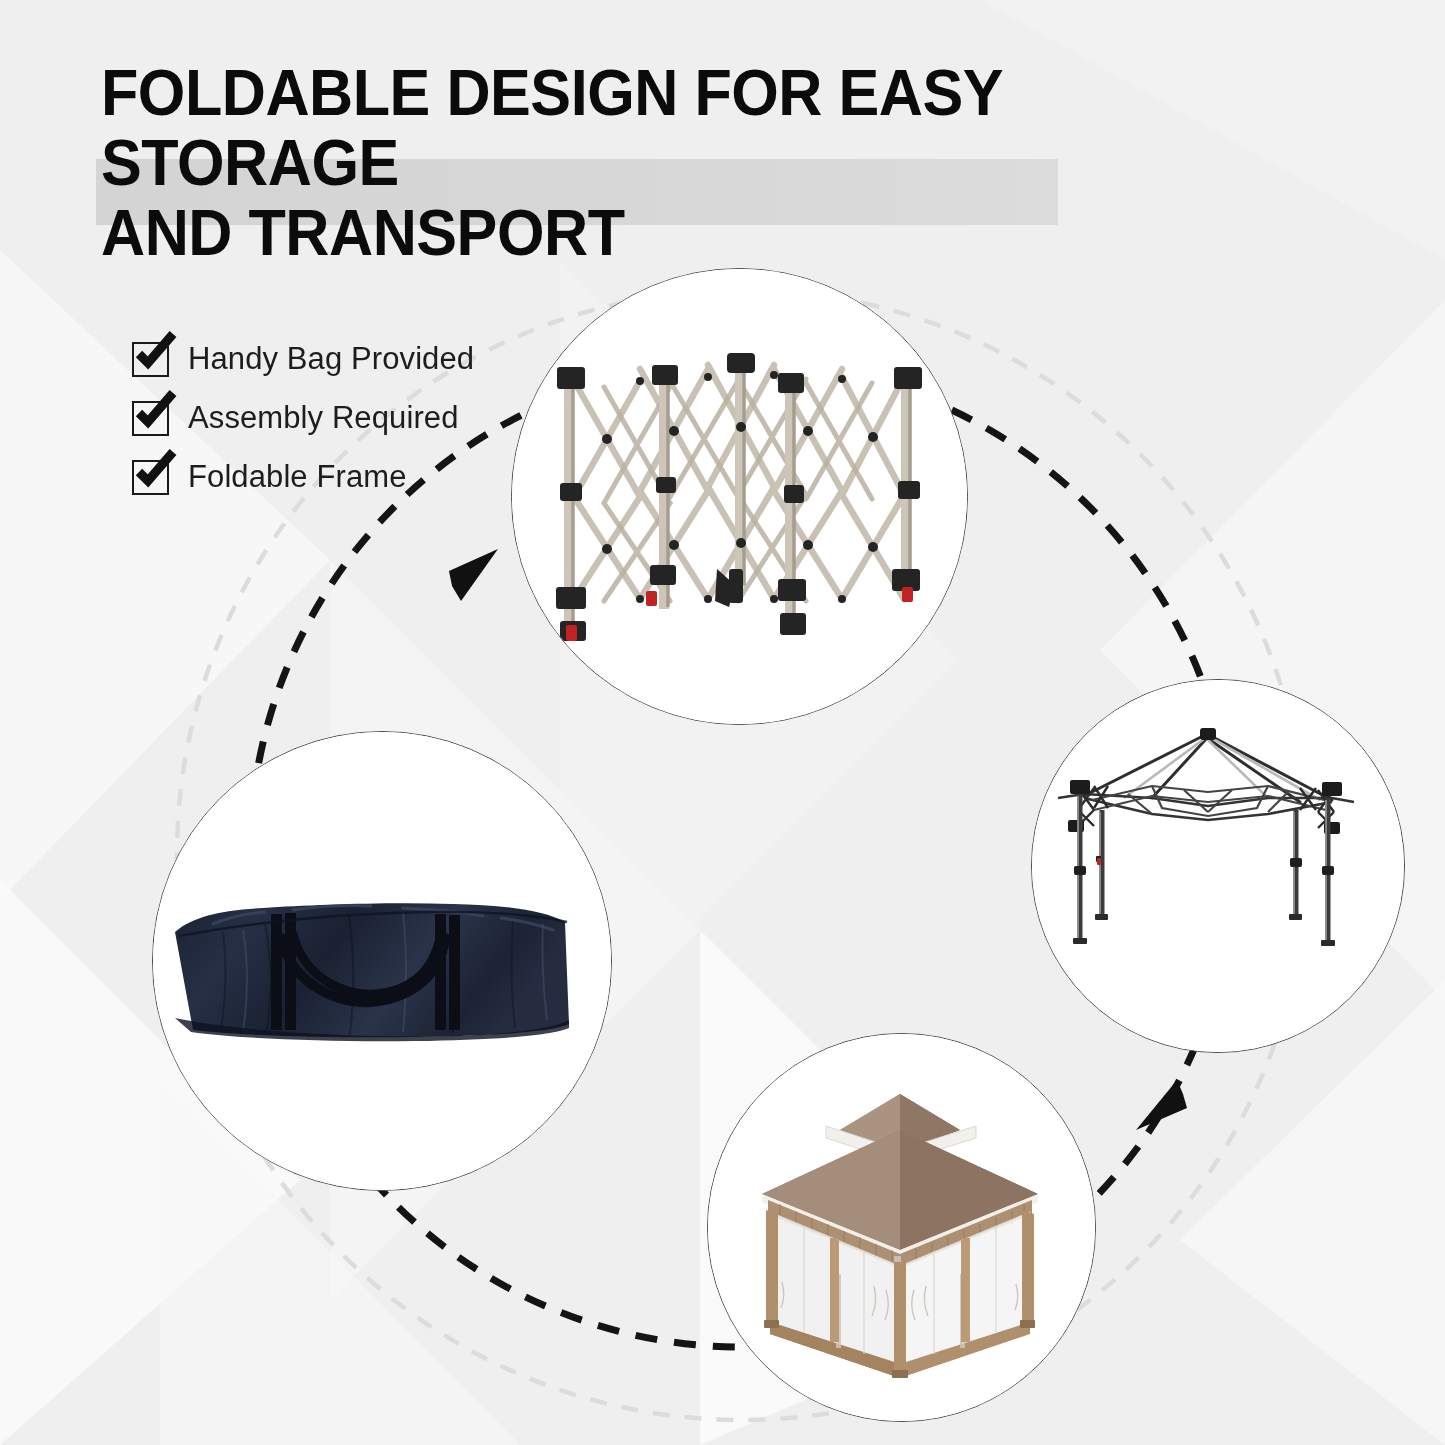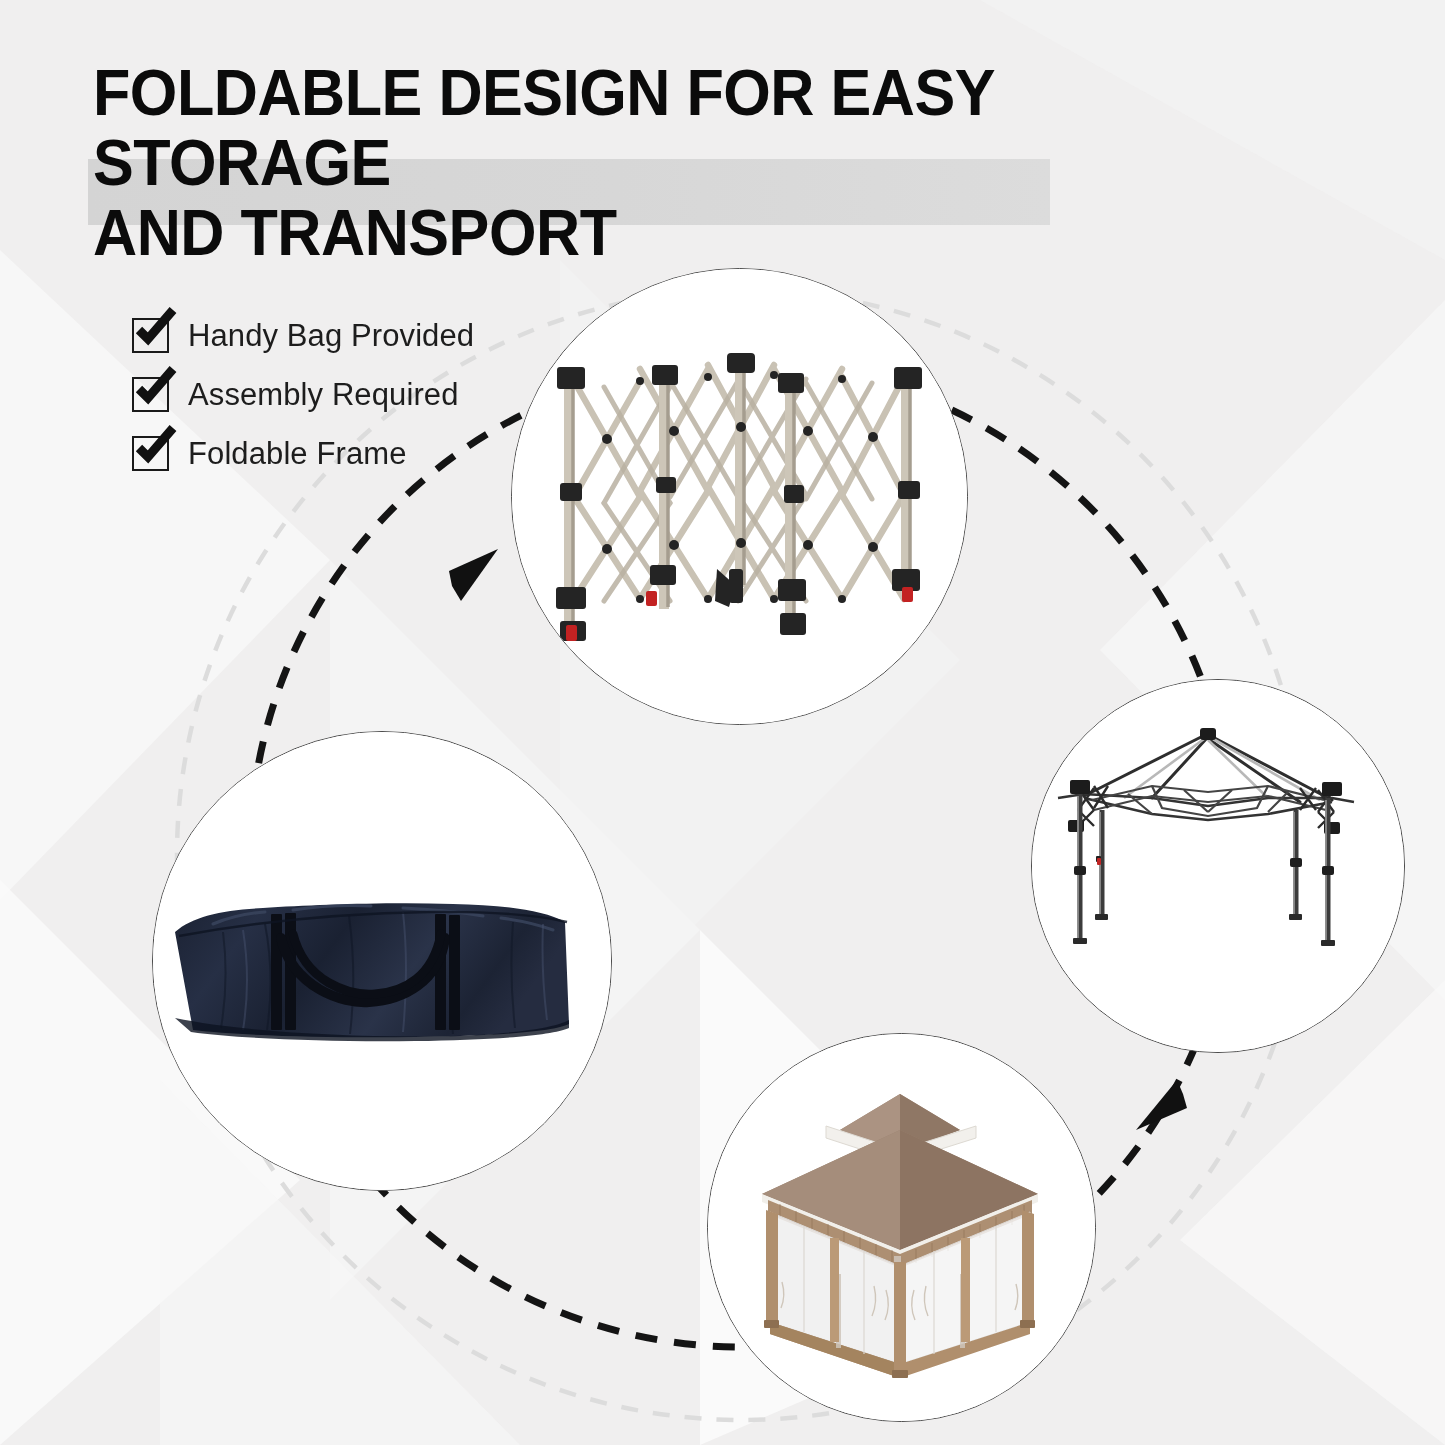--- a/index.html
+++ b/index.html
@@ -7,37 +7,37 @@
     width:1445px;height:1445px;overflow:hidden;position:relative;
     background:#f0efef;
     font-family:"Liberation Sans","DejaVu Sans",sans-serif;
   }
   #stage{position:absolute;inset:0;width:1445px;height:1445px;}
 
   
   .bg-layer{position:absolute;inset:0;z-index:0;}
 
   
-  .headline-wrap{position:absolute;left:0;top:0;width:1429px;height:250px;z-index:4;}
+  .headline-wrap{position:absolute;left:8px;top:0;width:1429px;height:250px;z-index:4;}
   .hl-bar{
     position:absolute;left:88px;top:159px;width:962px;height:66px;
     background:linear-gradient(90deg,#d4d4d4 0%,#d7d7d7 55%,#dcdcdc 100%);
     z-index:1;
   }
   .hl-text{
     position:absolute;left:93px;top:58px;width:1270px;z-index:2;
     font-size:64px;line-height:70px;font-weight:700;color:#0b0b0b;
     letter-spacing:-0.5px;
     transform:scaleX(0.955);transform-origin:left top;
     white-space:pre-line;
   }
 
   
   .checklist{position:absolute;left:96px;top:318px;z-index:5;}
-  .check-row{display:flex;align-items:flex-start;height:59px;padding-left:36px;}
+  .check-row{display:flex;align-items:flex-end;height:59px;padding-left:36px;}
   .cbox{
     position:relative;width:33px;height:31px;flex:0 0 33px;
     border:2.2px solid #1a1a1a;background:transparent;margin-right:19px;
   }
   .cbox svg{position:absolute;left:-1px;top:-12px;width:44px;height:42px;overflow:visible;}
   .check-label{font-size:31px;color:#1d1d1d;font-weight:400;letter-spacing:.1px;white-space:nowrap;}
 
   
   .photo-circle{
     position:absolute;border-radius:50%;background:#fff;

